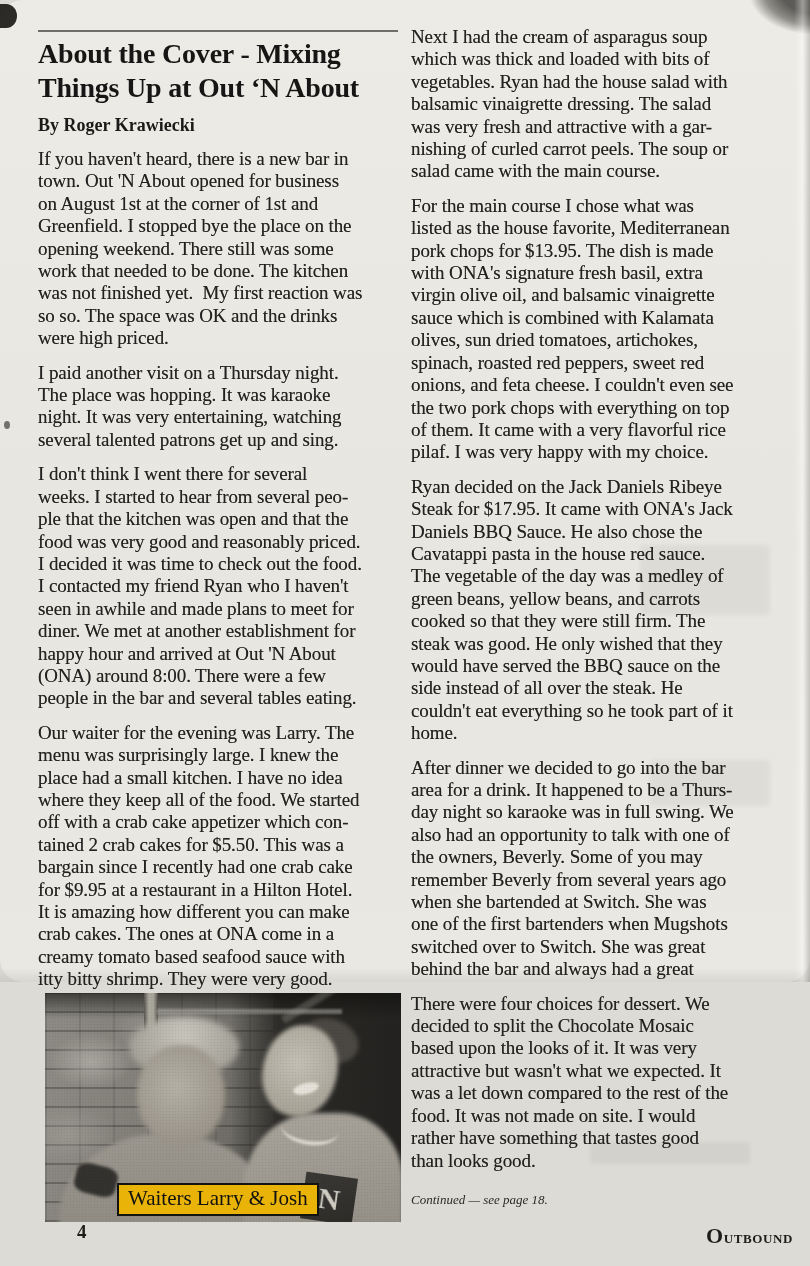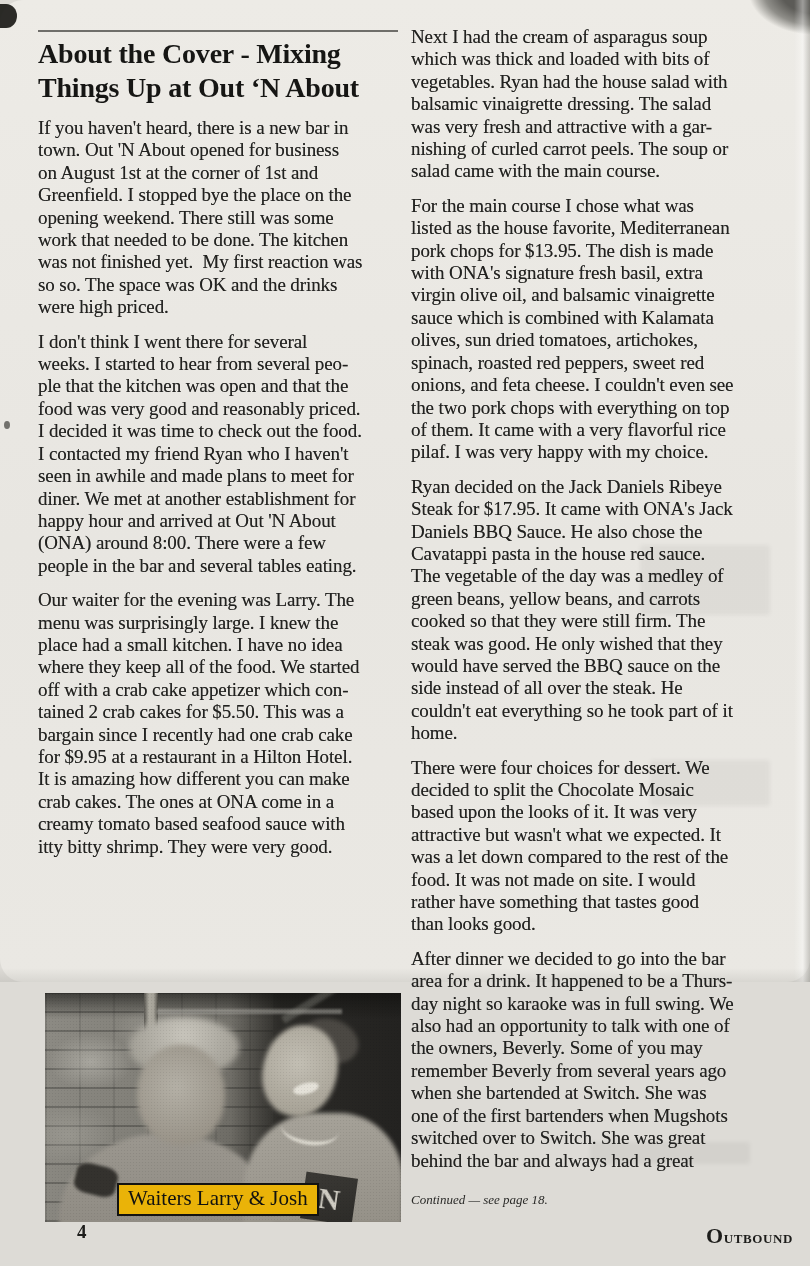--- a/index.html
+++ b/index.html
@@ -154,29 +154,34 @@
   <div class="edge-right"></div>
   <div class="edge-bottom"></div>
   <div class="bleed b1"></div>
   <div class="bleed b2"></div>
   <div class="bleed b3"></div>
 
   <div class="col col-left">
     <div class="title-rule"></div>
     <h1 class="title">About the Cover - Mixing
 Things Up at Out ‘N About</h1>
+    <div class="byline">By Roger Krawiecki</div>
     <p class="para">If you haven't heard, there is a new bar in
 town. Out 'N About opened for business
 on August 1st at the corner of 1st and
 Greenfield. I stopped bye the place on the
 opening weekend. There still was some
 work that needed to be done. The kitchen
 was not finished yet.  My first reaction was
 so so. The space was OK and the drinks
 were high priced.</p>
+    <p class="para">I paid another visit on a Thursday night.
+The place was hopping. It was karaoke
+night. It was very entertaining, watching
+several talented patrons get up and sing.</p>
     <p class="para">I don't think I went there for several
 weeks. I started to hear from several peo-
 ple that the kitchen was open and that the
 food was very good and reasonably priced.
 I decided it was time to check out the food.
 I contacted my friend Ryan who I haven't
 seen in awhile and made plans to meet for
 diner. We met at another establishment for
 happy hour and arrived at Out 'N About
 (ONA) around 8:00. There were a few
@@ -220,38 +225,38 @@
 Daniels BBQ Sauce. He also chose the
 Cavatappi pasta in the house red sauce.
 The vegetable of the day was a medley of
 green beans, yellow beans, and carrots
 cooked so that they were still firm. The
 steak was good. He only wished that they
 would have served the BBQ sauce on the
 side instead of all over the steak. He
 couldn't eat everything so he took part of it
 home.</p>
-    <p class="para">There were four choices for dessert. We
-decided to split the Chocolate Mosaic
-based upon the looks of it. It was very
-attractive but wasn't what we expected. It
-was a let down compared to the rest of the
-food. It was not made on site. I would
-rather have something that tastes good
-than looks good.</p>
     <p class="para">After dinner we decided to go into the bar
 area for a drink. It happened to be a Thurs-
 day night so karaoke was in full swing. We
 also had an opportunity to talk with one of
 the owners, Beverly. Some of you may
 remember Beverly from several years ago
 when she bartended at Switch. She was
 one of the first bartenders when Mugshots
 switched over to Switch. She was great
 behind the bar and always had a great</p>
+    <p class="para">There were four choices for dessert. We
+decided to split the Chocolate Mosaic
+based upon the looks of it. It was very
+attractive but wasn't what we expected. It
+was a let down compared to the rest of the
+food. It was not made on site. I would
+rather have something that tastes good
+than looks good.</p>
     <p class="continued">Continued — see page 18.</p>
   </div>
 
   <figure class="photo">
     <div class="ph-brick"></div>
     <div class="ph-dark"></div>
     <div class="ph-topband"></div>
     <div class="ph-pole"></div>
     <div class="ph-rail"></div>
     <div class="ph-truss"></div>

